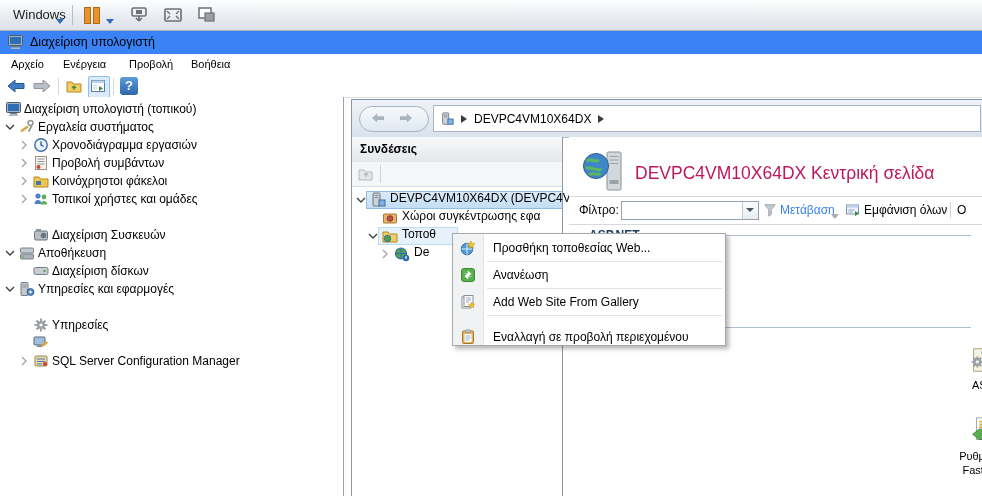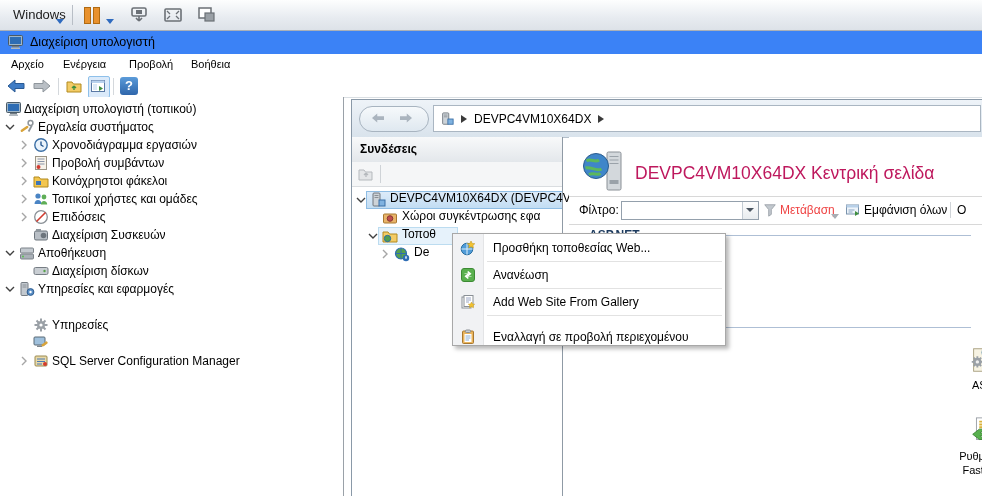--- a/index.html
+++ b/index.html
@@ -58,21 +58,21 @@
   .hovblue{position:absolute;left:26px;width:78px;top:0;bottom:0;background:#e6f2fb;border:1px solid #bcdcf0}
 
   
   #content{position:absolute;left:217px;top:37px;width:414px;height:360px;background:#fff;overflow:hidden}
   #hometitle{position:absolute;left:66px;top:26px;font-size:17.5px;color:#be185d;white-space:nowrap}
   #filterbar{position:absolute;left:0;top:59px;width:414px;height:27px;border-top:1px solid #d8d8d8;border-bottom:1px solid #d8d8d8}
   #filterbar .flabel{position:absolute;left:10px;top:6px}
   #combo{position:absolute;left:52px;top:4px;width:136px;height:17px;background:#fff;border:1px solid #94a0ac}
   #combo .dd{position:absolute;right:0;top:0;width:15px;height:100%;border-left:1px solid #c3cbd3;background:linear-gradient(#fdfdfd,#e8ecef)}
   #combo .dd i{position:absolute;left:3px;top:6px;border-left:4px solid transparent;border-right:4px solid transparent;border-top:4px solid #4a5560}
-  .gray{color:#ef4444}
+  .gray{color:#3b82f6}
   .fsep{position:absolute;top:5px;width:1px;height:16px;background:#d0d4d8}
   .grp-line{position:absolute;height:1px;background:#aebfd5}
   .grp-title{position:absolute;font-weight:bold;color:#1c3a5e}
 
   .feat{position:absolute;width:84px;text-align:center;font-size:11px;line-height:14px}
   .fico{height:35px;display:flex;align-items:flex-end;justify-content:center;margin-bottom:3px}
 
   
   #ctxmenu{left:452px;top:233px;width:272px;height:111px;background:#fff;border:1px solid #a8a8a8;
            box-shadow:3px 3px 4px rgba(0,0,0,.28);z-index:50}
@@ -422,29 +422,20 @@
   </div>
   <div class="trow" style="top:93px">
     <svg class="ch cell" style="left:19px">
         <use href="#i-chev-c"></use>
       </svg>
     <svg class="ic16 cell" style="left:33px">
         <use href="#i-users"></use>
       </svg>
     <span class="lbl" style="left:52px">Τοπικοί χρήστες και ομάδες</span>
   </div>
-  <div class="trow" style="top:111px">
-    <svg class="ch cell" style="left:19px">
-        <use href="#i-chev-c"></use>
-      </svg>
-    <svg class="ic16 cell" style="left:33px">
-        <use href="#i-perf"></use>
-      </svg>
-    <span class="lbl" style="left:52px">Επιδόσεις</span>
-  </div>
   <div class="trow" style="top:129px">
     <svg class="ic16 cell" style="left:33px">
         <use href="#i-devmgr"></use>
       </svg>
     <span class="lbl" style="left:52px">Διαχείριση Συσκευών</span>
   </div>
   <div class="trow" style="top:147px">
     <svg class="ch cell" style="left:5px">
         <use href="#i-chev-o"></use>
       </svg>

